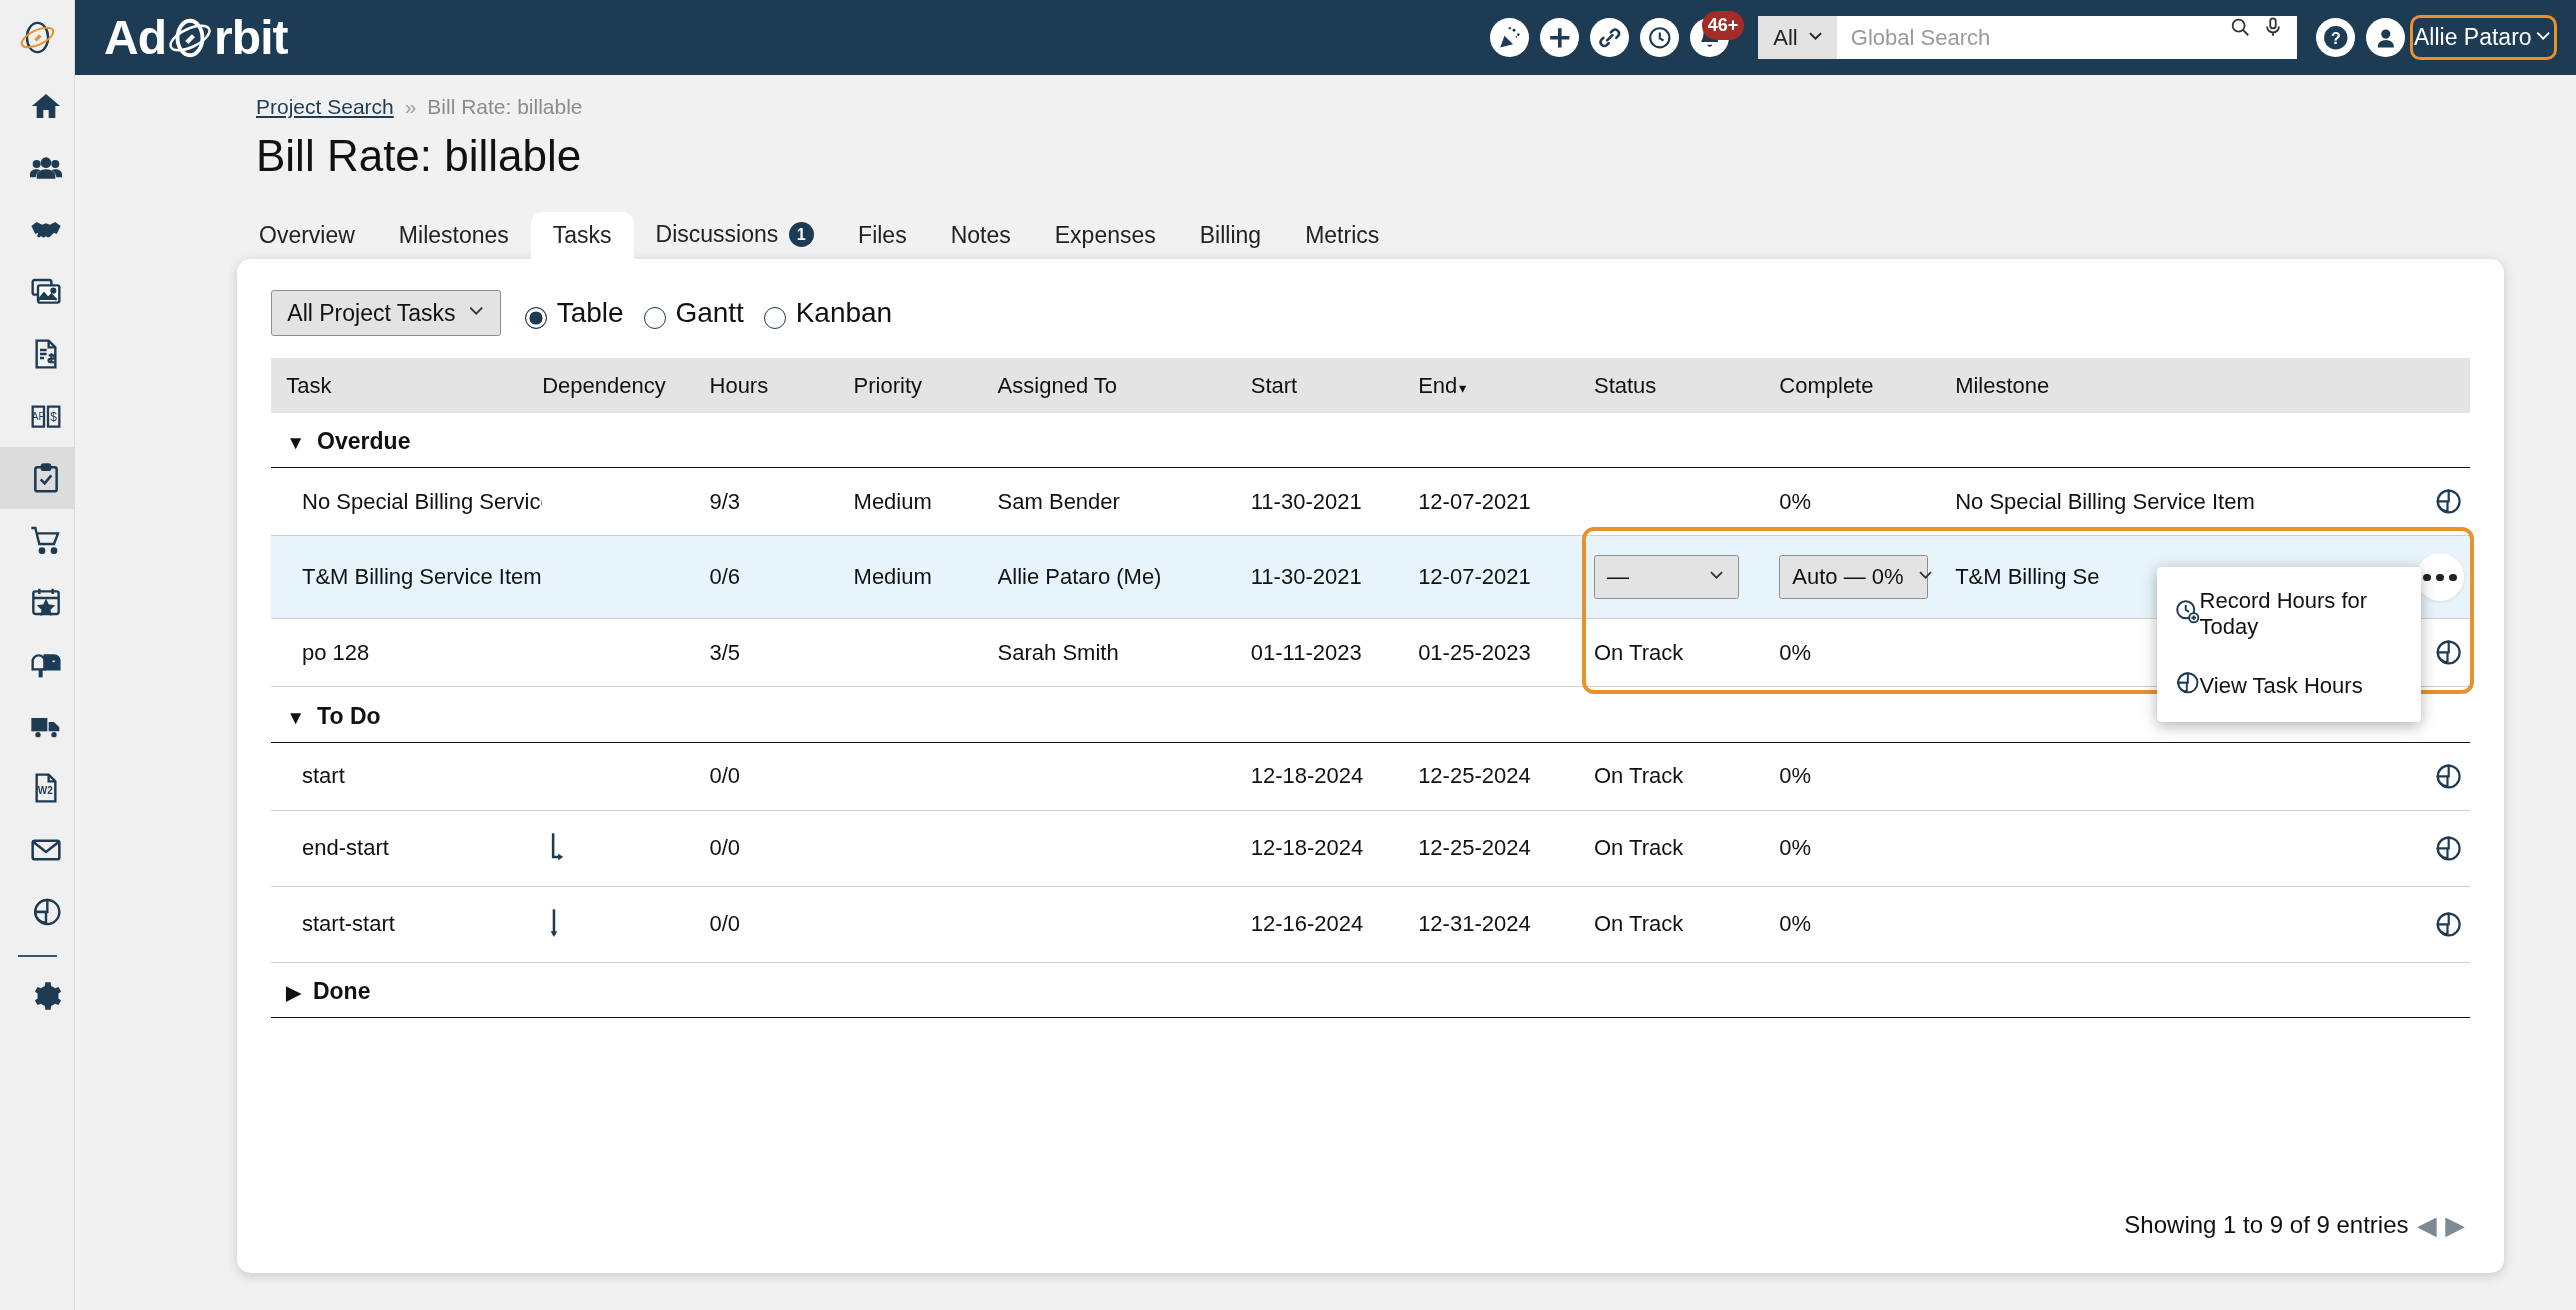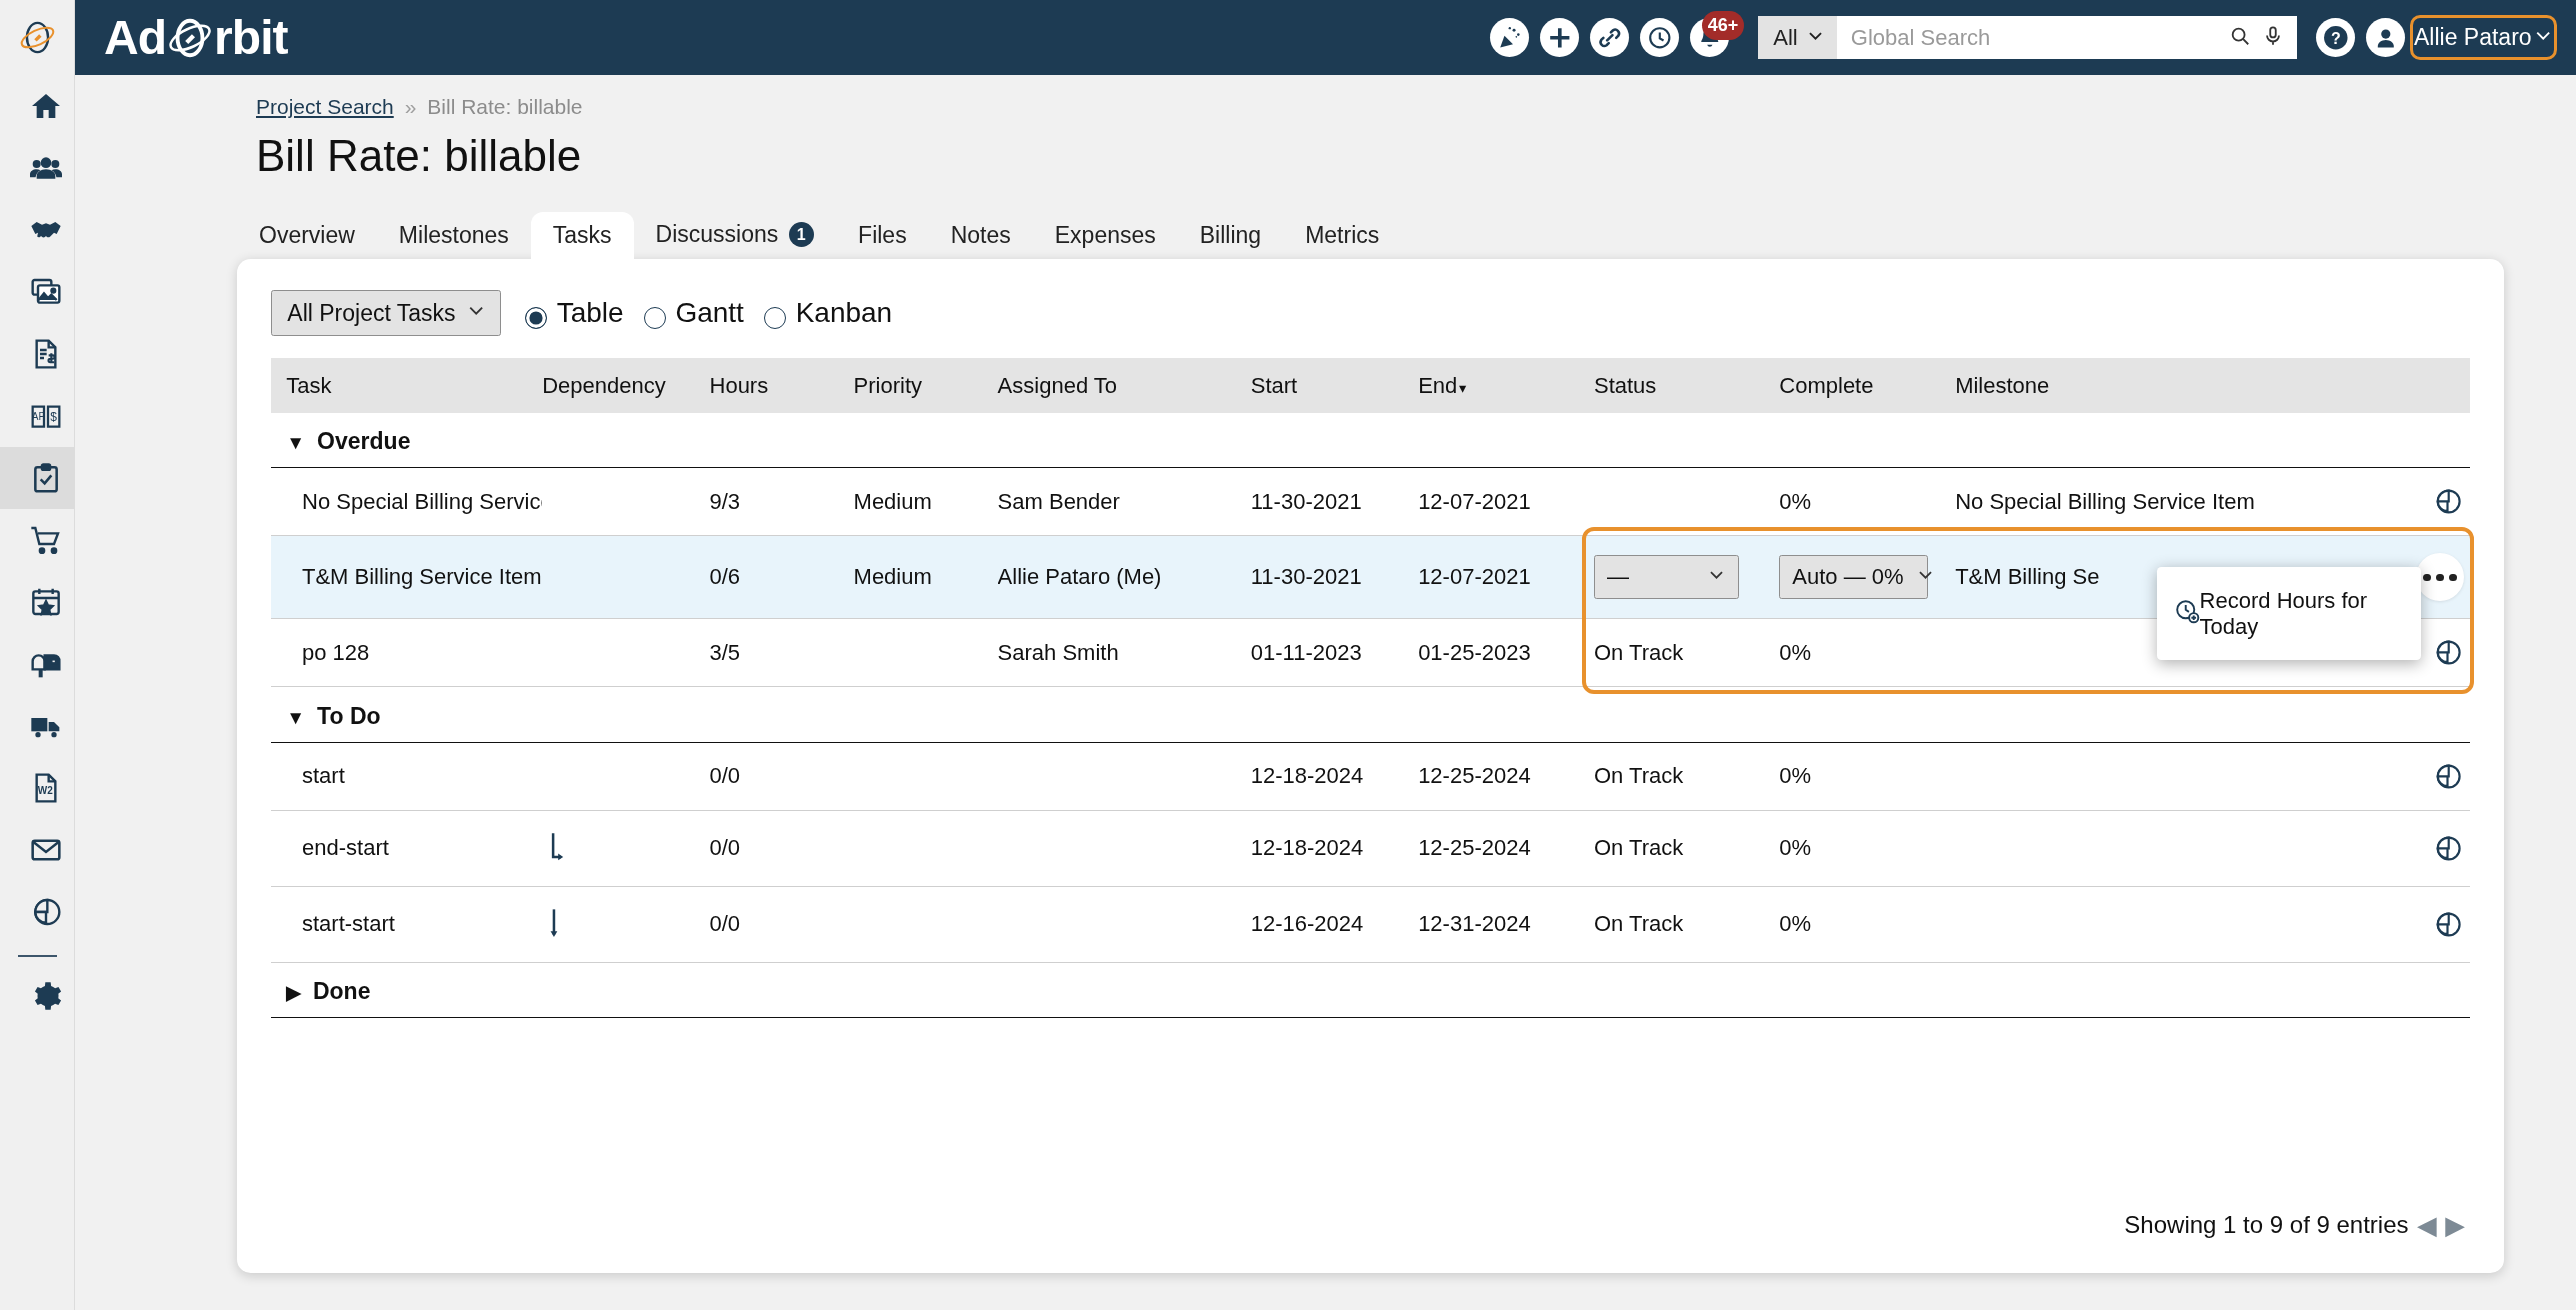--- a/index.html
+++ b/index.html
@@ -47,21 +47,21 @@
     position: absolute; top: -6.8px; right: -15.3px; background: #a32c29; color: #fff;
     border-radius: 20.4px; min-width: 37px; height: 29px; padding: 0 6px;
     font-size: 18px; font-weight: 700; display: flex; align-items: center; justify-content: center;
   }
   .searchwrap { display: flex; align-items: center; height: 43px; margin: 0 10.2px 0 29px; }
   .search-scope {
     background: #e3e3e3; height: 43px; display: flex; align-items: center; gap: 8.5px;
     padding: 0 12px 0 15.3px; font-size: 22px; color: #222; cursor: pointer;
   }
   .search-field {
-    background: #fff; height: 43px; width: 460px; display: flex; align-items: center;
+    background: #fff; height: 43px; width: 460px; display: flex; 
     padding: 0 13.6px; gap: 10.2px;
   }
   .search-field input {
     border: 0; outline: 0; flex: 1; font-size: 22px; color: #222;
     font-family: "Liberation Sans", sans-serif; background: transparent;
   }
   .search-field input::placeholder { color: #9a9a9a; }
   .user-pill {
     display: flex; align-items: center; gap: 1px; border: 3.4px solid #e8912d; border-radius: 10.2px;
     padding: 6px 1px; color: #fff; font-size: 23px; cursor: pointer; margin-left: 5.1px;
@@ -721,19 +721,29 @@
             <span>
               <svg viewBox="0 0 24 24" fill="none" stroke="currentColor" stroke-width="1.8">
                   <circle cx="11" cy="11" r="8"></circle>
                   <path d="M11 6.5V11l3 2"></path>
                   <circle cx="18.5" cy="18.5" r="4.3" fill="#fff"></circle>
                   <path d="M18.5 16.3v4.4M16.3 18.5h4.4"></path>
                 </svg>
             </span>
             <span>Record Hours for Today</span>
           </div>
+          <div class="ctx-item">
+            <span>
+              <svg viewBox="0 0 24 24" fill="none" stroke="currentColor" stroke-width="1.8">
+                  <circle cx="13" cy="12" r="9"></circle>
+                  <path d="M13 12V3a9 9 0 00-9 9z" fill="#fff"></path>
+                  <path d="M4 12h8v8a8 8 0 01-8-8z" fill="#fff"></path>
+                </svg>
+            </span>
+            <span>View Task Hours</span>
+          </div>
         </div>
       </section>
 
     </div>
   </div>
 </div>
 
 
 </body></html>

